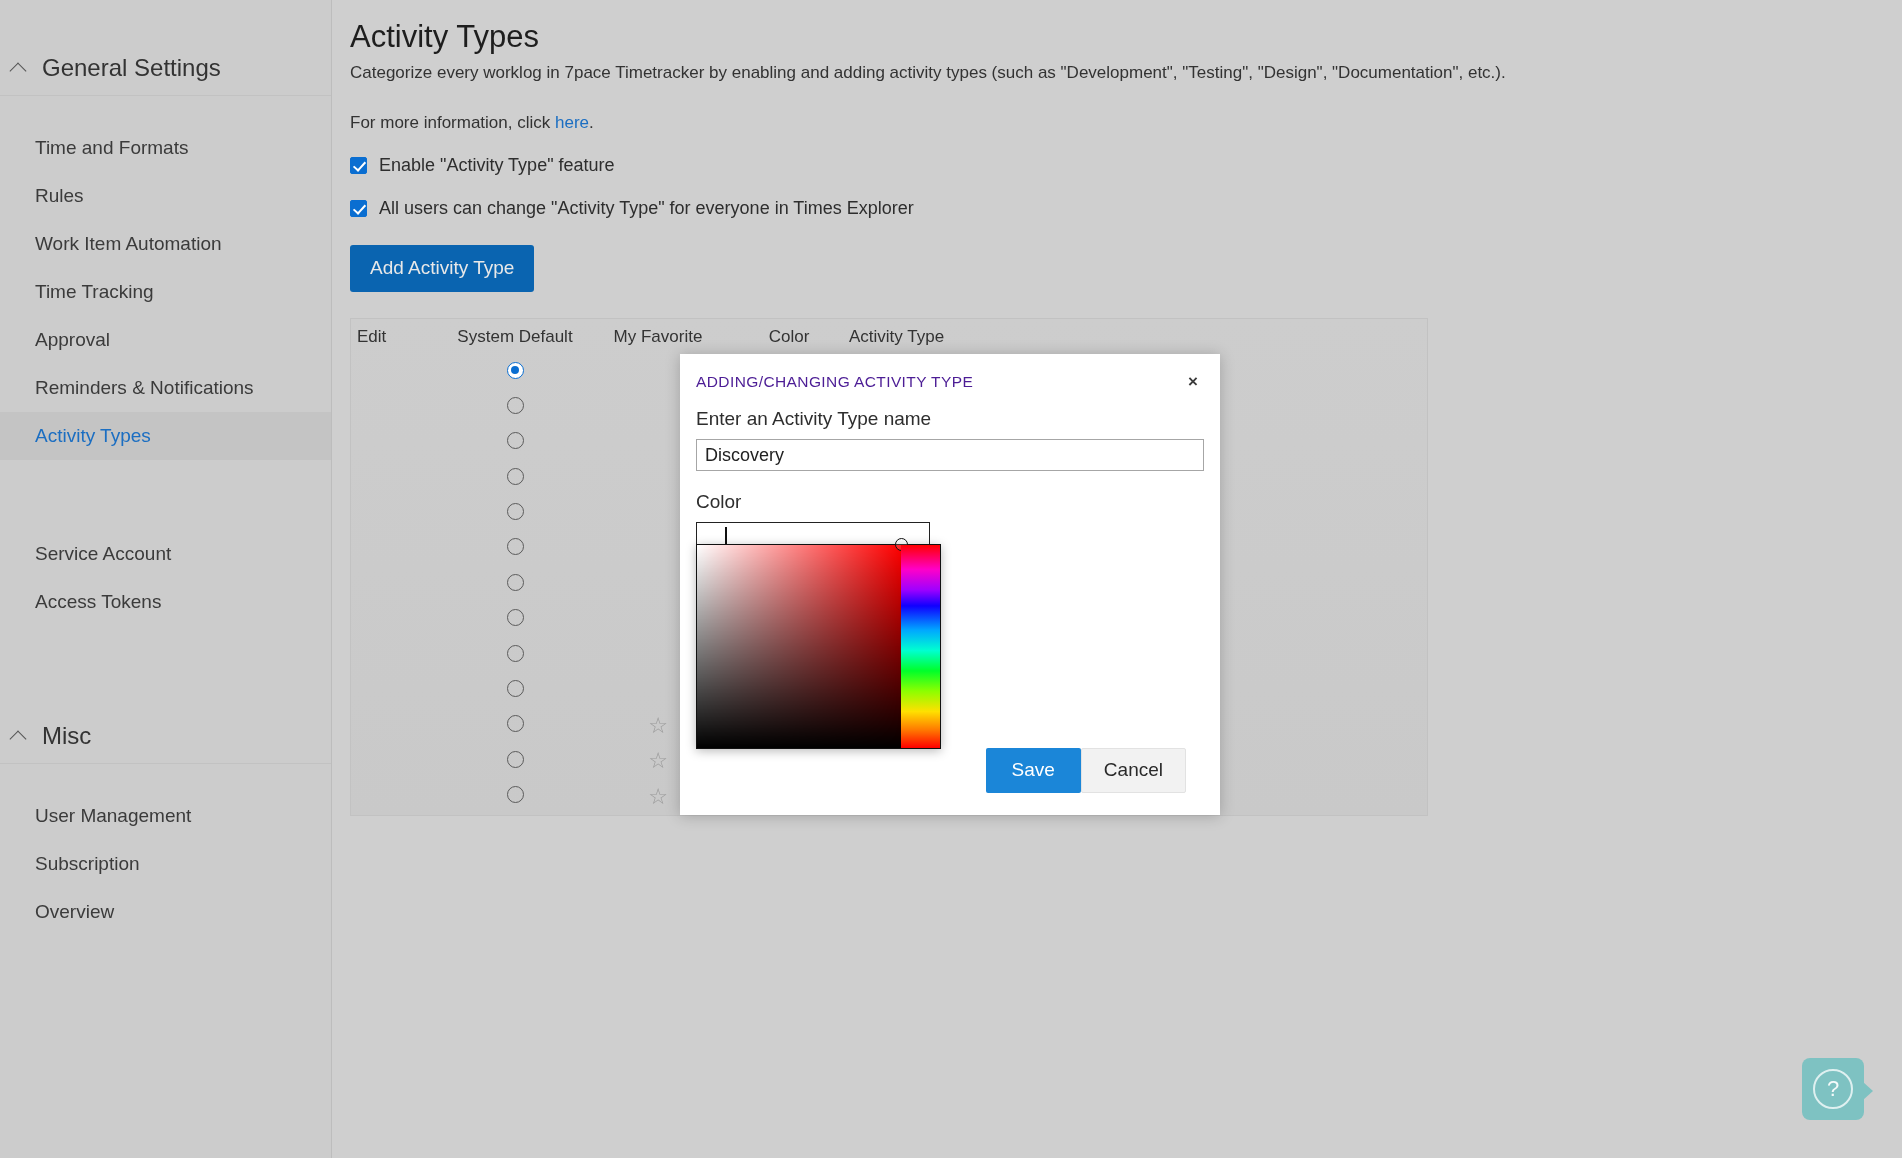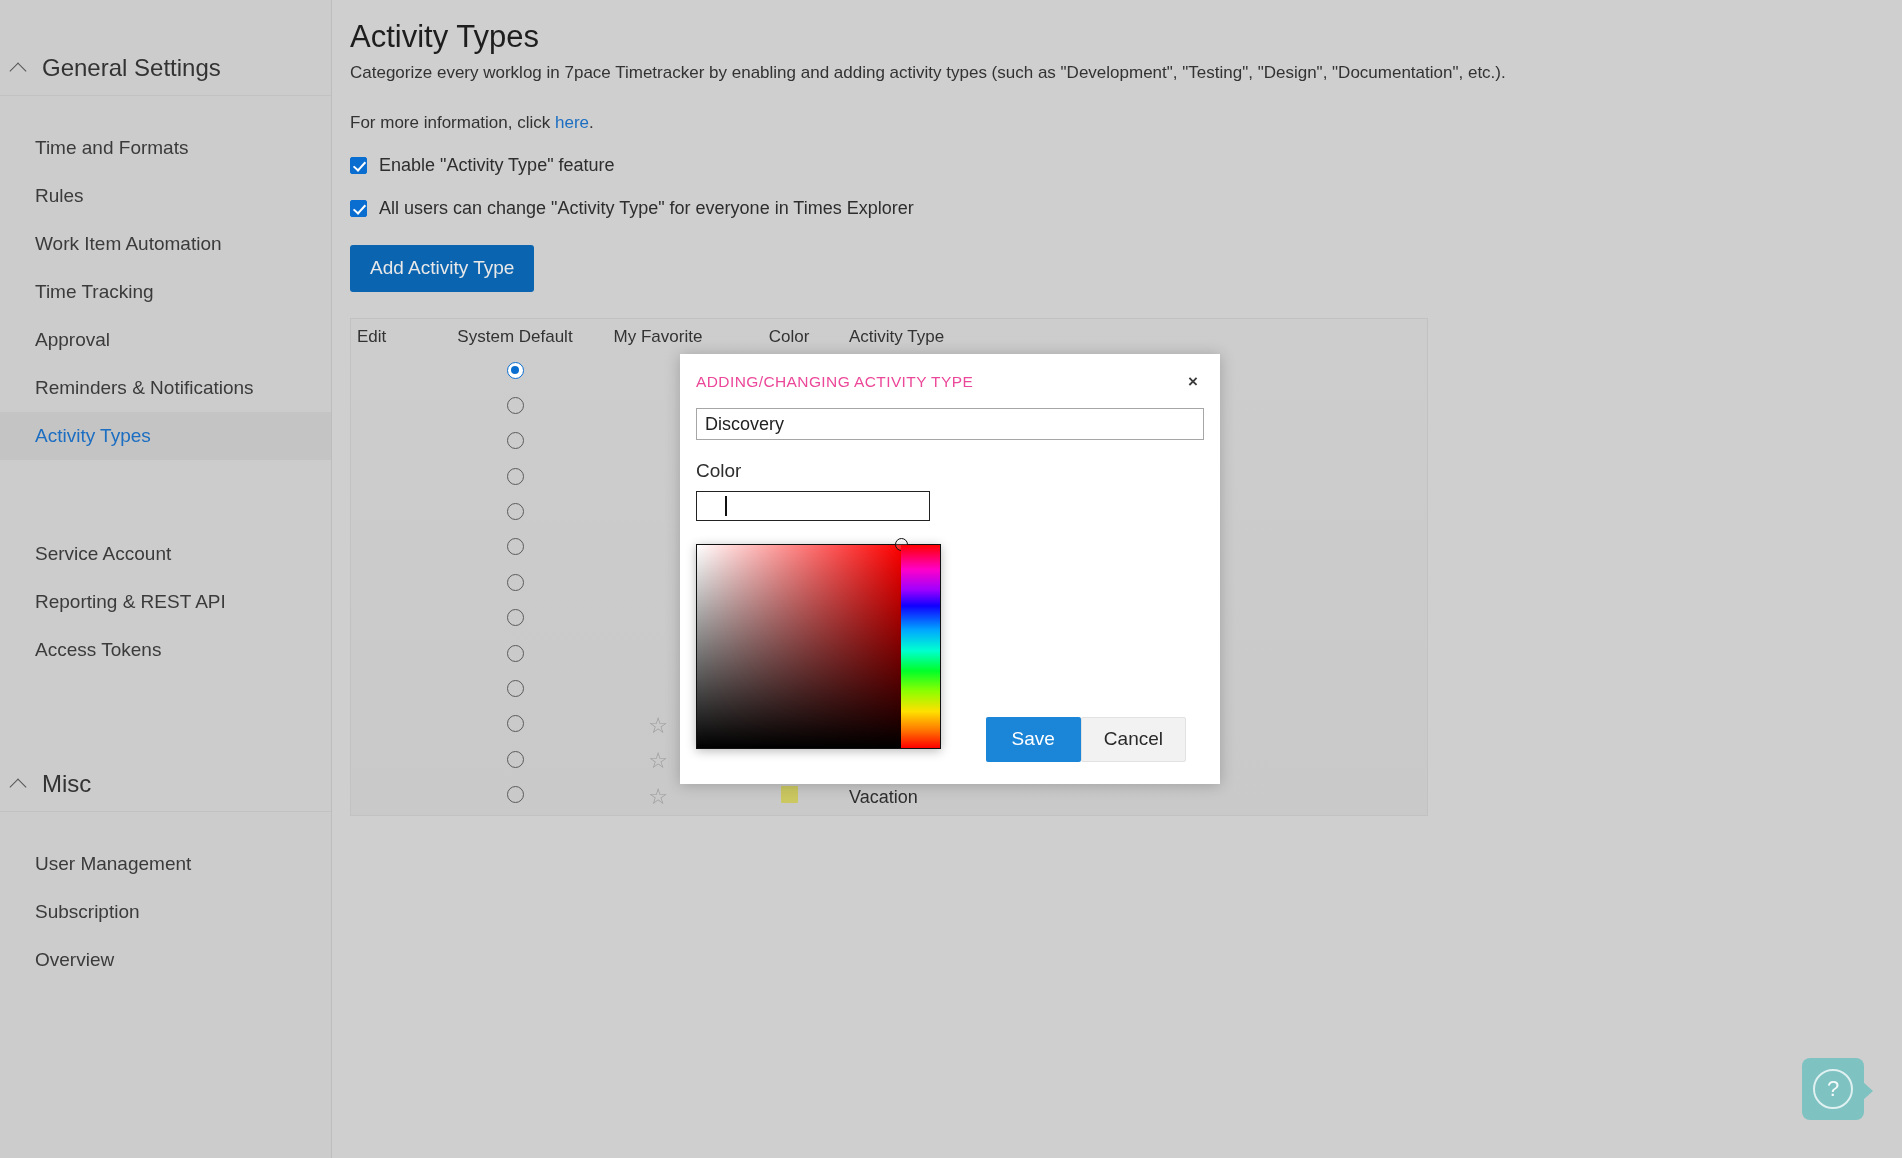--- a/index.html
+++ b/index.html
@@ -187,21 +187,21 @@
     pointer-events: auto;
     padding: 0 0 22px 0;
   }
   .modal-head {
     display: flex; align-items: center; justify-content: space-between;
     padding: 17px 18px 6px 16px;
   }
   .modal-title {
     font-size: 15.5px;
     letter-spacing: .4px;
-    color: #ec4899;
+    color: #4c1d95;
     text-transform: uppercase;
   }
   .modal-close {
     font-size: 17px; color: #3b3b3b; cursor: pointer;
     line-height: 1; padding: 2px 4px; font-weight: bold;
   }
   .modal-body { padding: 10px 16px 0 16px; }
   .field-label { font-size: 19px; color: #2e2e2e; margin-bottom: 9px; }
   .text-input {
     width: 100%;
@@ -347,23 +347,20 @@
       <span>Activity Types</span>
     </div>
 
     <div class="spacer-md"></div>
 
     <div class="spacer-sm"></div>
     <div class="nav-item">
       <span>Service Account</span>
     </div>
     <div class="nav-item">
-      <span>Reporting &amp; REST API</span>
-    </div>
-    <div class="nav-item">
       <span>Access Tokens</span>
     </div>
 
     <div class="spacer-md"></div>
 
     <div class="group-header">
       <span class="chev"></span>
       <span>Misc</span>
     </div>
     <div class="spacer-sm"></div>
@@ -506,20 +503,21 @@
     </div>
   </main>
 
   <div class="modal-overlay">
     <div class="modal">
       <div class="modal-head">
         <span class="modal-title">ADDING/CHANGING ACTIVITY TYPE</span>
         <span class="modal-close">×</span>
       </div>
       <div class="modal-body">
+        <div class="field-label">Enter an Activity Type name</div>
         <input class="text-input" type="text" value="Discovery" style="">
 
         <div class="field-label color-lbl">Color</div>
         <div class="color-input-wrap">
           <input class="color-input" type="text" value="" style="">
           <span class="caret"></span>
         </div>
 
         <div class="picker">
           <div class="sv-area">

